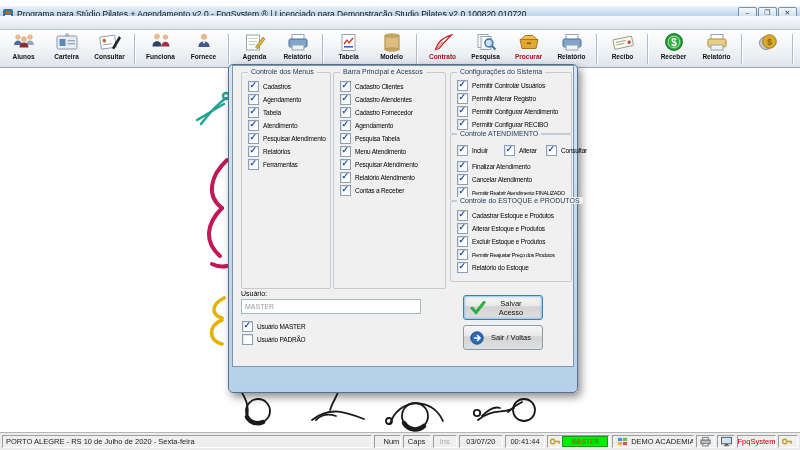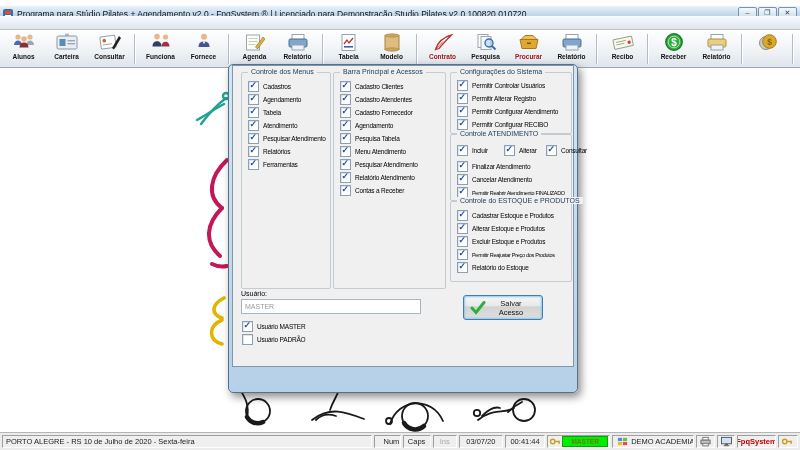--- a/index.html
+++ b/index.html
@@ -66,21 +66,21 @@
   .s-num{width:27px;justify-content:center;padding-left:11px;}
   .s-caps{width:29px;justify-content:center;}
   .s-ins{width:25px;justify-content:center;color:#aaa;}
   .s-date{width:46px;justify-content:center;}
   .s-time{width:42px;justify-content:center;}
   .s-user{width:66px;padding:0 1px;}
   .greenbox{flex:1;height:9px;background:#00ef00;border:1px solid #12a012;display:flex;align-items:center;justify-content:center;
     font-size:6.5px;font-weight:bold;color:#6b7a10;}
   .s-comp{width:86px;}
   .s-icon{width:19px;justify-content:center;}
-  .s-brand{width:40px;justify-content:center;color:#c00000;font-weight:bold;text-align:right;}
+  .s-brand{width:40px;justify-content:center;color:#c00000;font-weight:normal;text-align:right;}
   .s-key2{width:21px;justify-content:center;}
   .sseg svg{width:13px;height:11px;flex:none;}
 </style>
 </head>
 <body>
 
 <div id="screen">
 
   <div class="titlebar">
     <svg class="appicon" viewBox="0 0 10 10">
@@ -516,20 +516,27 @@
               <span>Usuário PADRÃO</span>
             </label>
           </div>
 
         <div class="btn focus" style="top:229px;">
           <svg viewBox="0 0 16 14">
             <path d="M2 7 L6 11.5 L14 1.5" fill="none" stroke="#2fae3e" stroke-width="3" stroke-linecap="round"></path>
           </svg>
           <span class="blabel">Salvar Acesso</span>
         </div>
+        <div class="btn" style="top:259px;">
+          <svg viewBox="0 0 16 14">
+            <circle cx="7" cy="7" r="6.2" fill="#2b6cb8" stroke="#1a4a86"></circle>
+            <path d="M4.5 7 L9 7 M7.5 4.5 L10 7 L7.5 9.5" fill="none" stroke="#fff" stroke-width="1.6" stroke-linecap="round"></path>
+          </svg>
+          <span class="blabel">Sair / Voltas</span>
+        </div>
 
       </div>
     </div>
   </div>
 
   <div class="statusbar">
     <div class="sseg s-loc">PORTO ALEGRE - RS  10 de Julho de 2020 - Sexta-feira</div>
     <div class="sseg s-num">Num</div>
     <div class="sseg s-caps">Caps</div>
     <div class="sseg s-ins">Ins</div>

